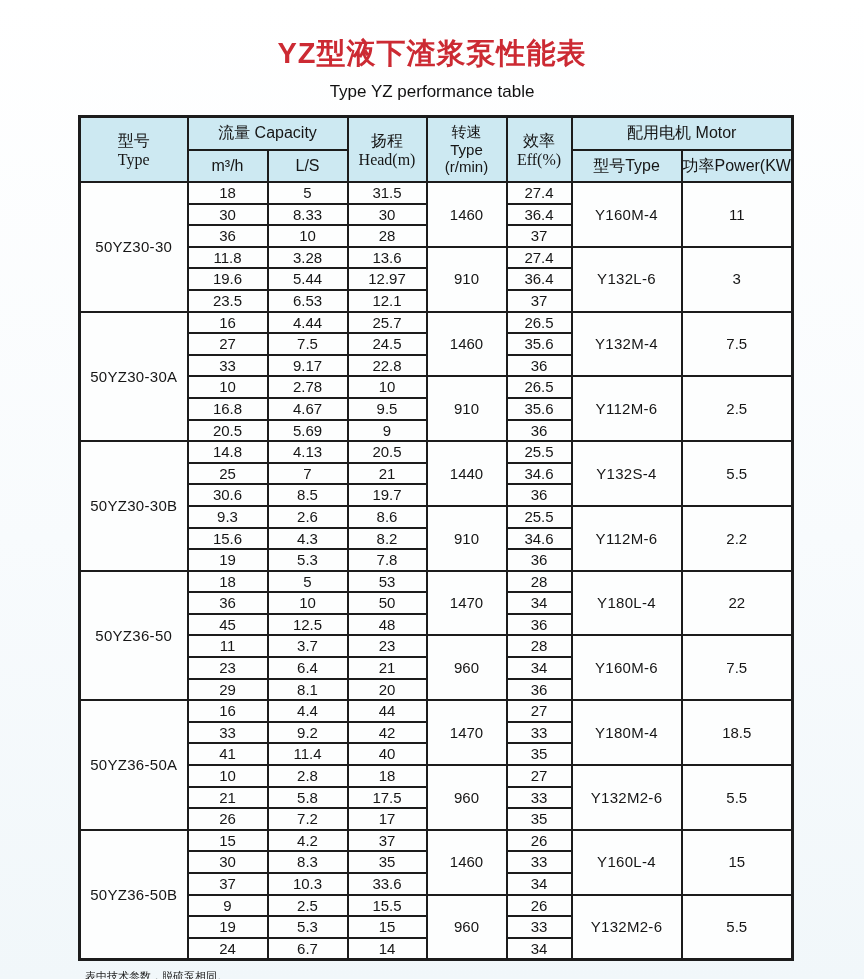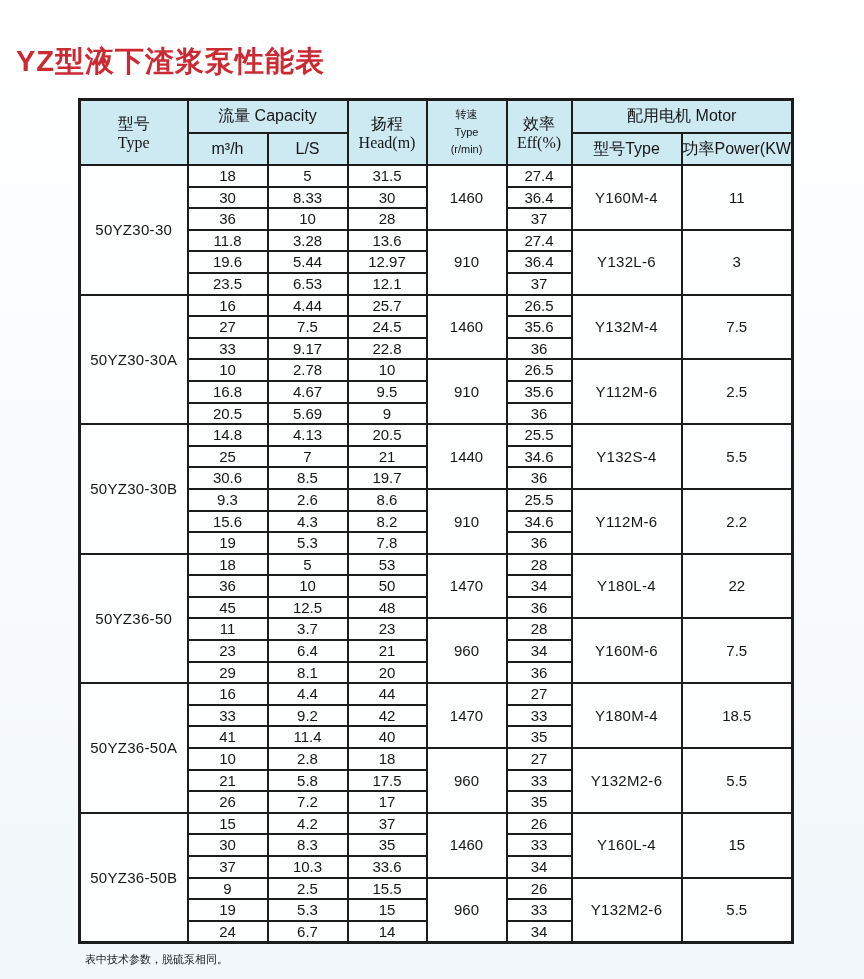--- a/index.html
+++ b/index.html
@@ -10,23 +10,23 @@
     color: #161616;
   }
   .page {
     position: relative;
     width: 864px;
     height: 979px;
     background: linear-gradient(180deg, #ffffff 0%, #f8fbfd 55%, #f1f7fa 100%);
     overflow: hidden;
   }
   .title {
-    margin: 16px;
+    margin: 8px;
     padding-top: 26px;
-    text-align: left;
+    text-align: center;
     font-size: 29px;
     font-weight: bold;
     letter-spacing: 1px;
     color: #cc2a33;
   }
   .subtitle {
     margin-top: 7px;
     text-align: center;
     font-size: 17px;
     color: #111111;
@@ -48,21 +48,21 @@
     overflow: hidden;
     white-space: nowrap;
   }
   .perf thead th {
     background: #cde9f2;
     font-size: 16px;
   }
   .perf thead tr.hrow1 th { height: 31px; }
   .perf thead tr.hrow2 th { height: 30px; }
   .ln { display: block; line-height: 19px; font-family: Liberation Serif, serif; }
-  .ln3 { display: block; line-height: 17.5px; font-size: 11px; }
+  .ln3 { display: block; line-height: 17.5px; font-size: 15px; }
   .perf tbody td {
     height: 19.6px;
     line-height: 19.6px;
     font-size: 15px;
     background: #fdfefe;
   }
   .perf tbody td[data-name="cell-model"],
   .perf tbody td[data-name="cell-motor-type"] {
     font-size: 15px;
     letter-spacing: 0.3px;
@@ -72,20 +72,21 @@
     font-size: 11px;
     color: #1b1b1b;
   }
 </style>
 </head>
 <body>
 
 <div class="page" data-name="document-page">
 
   <h1 class="title" data-name="page-title">YZ型液下渣浆泵性能表</h1>
+  <div class="subtitle" data-name="page-subtitle">Type YZ performance table</div>
 
   <table class="perf" data-name="performance-table">
     <colgroup>
       <col style="width:108px">
       <col style="width:80px">
       <col style="width:80px">
       <col style="width:79px">
       <col style="width:80px">
       <col style="width:65px">
       <col style="width:110px">

